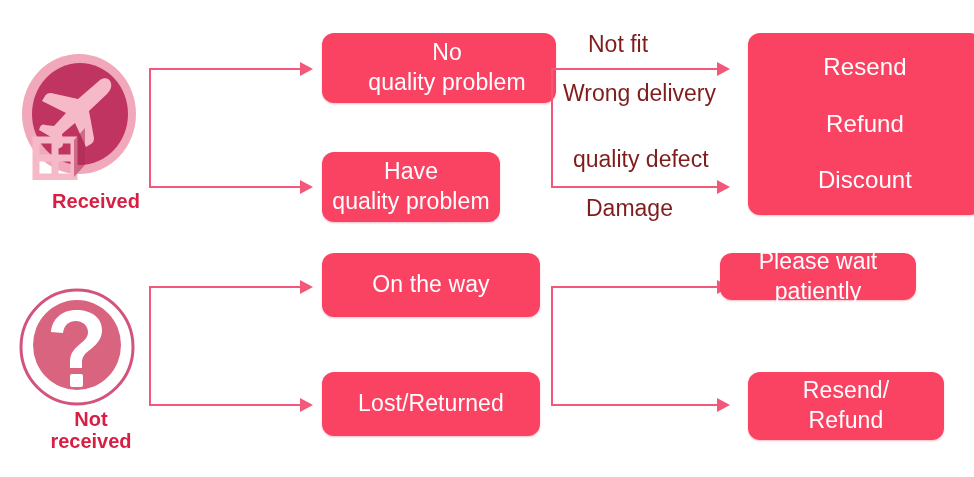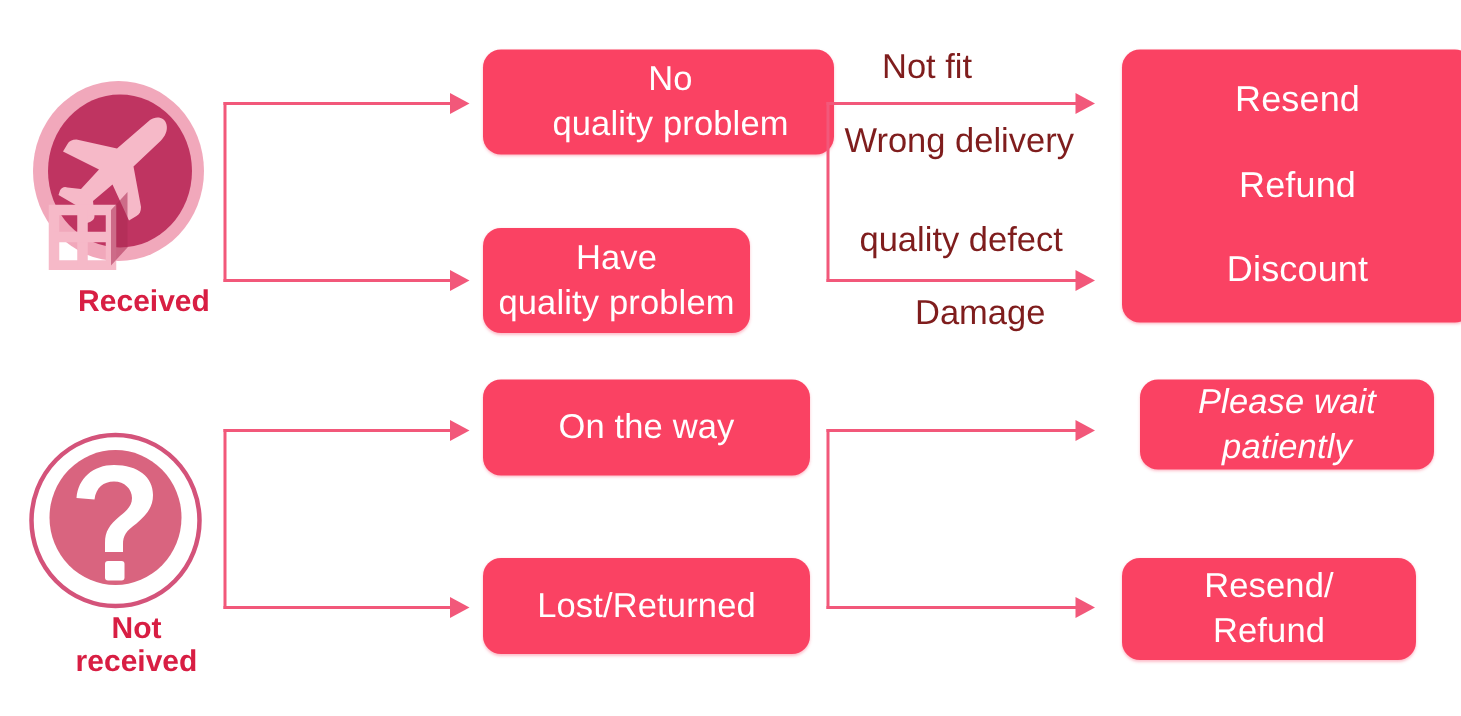--- a/index.html
+++ b/index.html
@@ -129,31 +129,31 @@
 
   <div class="ln vline" style="left:551px;top:68px;height:120px;"></div>
   <div class="ln hline" style="left:551px;top:68px;width:170px;"></div>
   <div class="arrow" style="left:717px;top:62px;"></div>
   <div class="ln hline" style="left:551px;top:186px;width:170px;"></div>
   <div class="arrow" style="left:717px;top:180px;"></div>
 
   <div class="mlabel" style="left:588px;top:33px;">Not fit</div>
   <div class="mlabel" style="left:563px;top:82px;">Wrong delivery</div>
   <div class="mlabel" style="left:573px;top:148px;">quality defect</div>
-  <div class="mlabel" style="left:586px;top:197px;margin-left:24px;">Damage</div>
+  <div class="mlabel" style="left:586px;top:197px;">Damage</div>
 
   <div class="ln vline" style="left:551px;top:286px;height:120px;"></div>
   <div class="ln hline" style="left:551px;top:286px;width:170px;"></div>
   <div class="arrow" style="left:717px;top:280px;"></div>
   <div class="ln hline" style="left:551px;top:404px;width:170px;"></div>
   <div class="arrow" style="left:717px;top:398px;"></div>
 
   <div class="box tall" style="left:748px;top:33px;width:234px;height:182px;">Resend
 Refund
 Discount</div>
 
-  <div class="box" style="left:760px;top:253px;width:196px;height:60px;font-style:italic;">Please wait
+  <div class="box" style="left:720px;top:253px;width:196px;height:47px;">Please wait
 patiently</div>
 
   <div class="box" style="left:748px;top:372px;width:196px;height:68px;">Resend/
 Refund</div>
 
 </div>
 
 </body></html>

